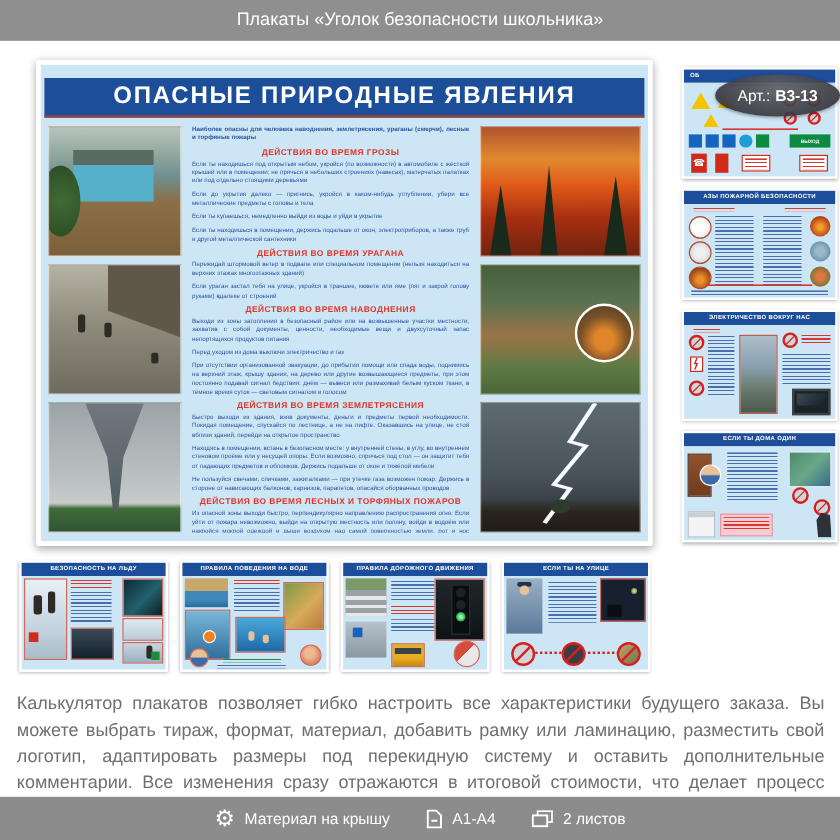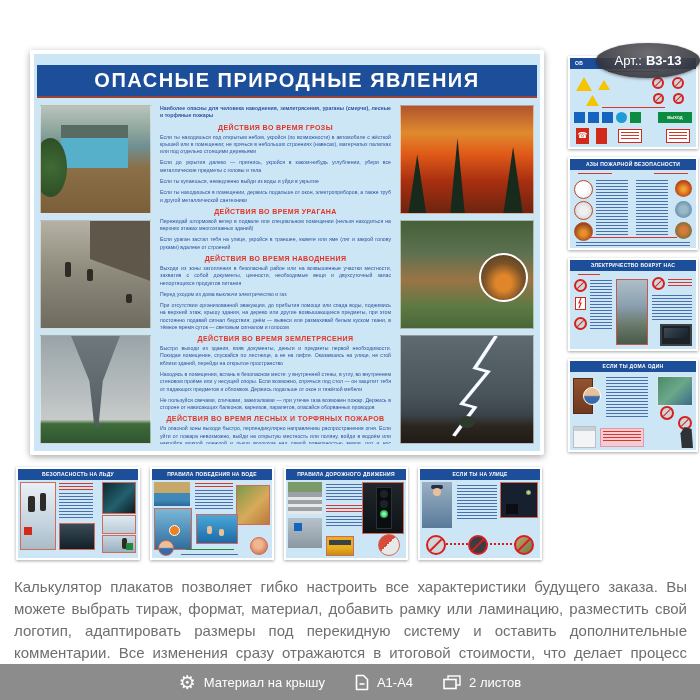--- a/index.html
+++ b/index.html
@@ -46,21 +46,21 @@
           clip-path:polygon(10% 0,90% 0,62% 50%,55% 100%,48% 100%,40% 50%);}
   .ph-fire{background:linear-gradient(180deg,#b0542c 0%,#e08a2f 25%,#e05a18 45%,#a82f10 70%,#6e2410 100%);}
   .tree{position:absolute;bottom:0;background:#182a1c;clip-path:polygon(50% 0,90% 100%,10% 100%);}
   .ph-peat{background:linear-gradient(180deg,#45603a 0%,#5d7150 30%,#9a7446 55%,#5d7a44 80%,#4a6638 100%);}
   .peat-inset{position:absolute;right:4%;top:30%;width:45px;height:45px;border-radius:50%;border:2px solid #fff;
               background:radial-gradient(circle at 50% 62%,#e0862a 0 22%,#7a5228 55%,#4a3a22 100%);}
   .ph-light{background:linear-gradient(180deg,#5e6a70 0%,#49545a 55%,#3a4349 74%,#2c2620 84%,#201b16 100%);}
   .lt-tree{position:absolute;left:44%;bottom:14%;width:16px;height:12px;border-radius:50%;background:#2e3b2c;}
 
   
-  .badge{position:absolute;left:596px;top:43px;width:104px;height:35px;border-radius:50%;
+  .badge{position:absolute;left:596px;top:62px;width:104px;height:35px;border-radius:50%;
          background:radial-gradient(ellipse at 50% 30%,rgba(96,96,102,.92),rgba(36,36,42,.9));
          color:#fff;display:flex;align-items:center;justify-content:center;font-size:13px;z-index:20;
          box-shadow:0 1px 3px rgba(0,0,0,.4);}
   .badge b{margin-left:4px;}
 
   
   .sthumb{position:absolute;left:568px;width:130px;height:93px;background:#fff;padding:2px;
           box-sizing:border-box;box-shadow:0 1px 3px rgba(0,0,0,.35);}
   .bthumb{position:absolute;top:467px;width:124px;height:93px;background:#fff;padding:2px;
           box-sizing:border-box;box-shadow:0 1px 3px rgba(0,0,0,.35);}
@@ -89,20 +89,23 @@
   .desc{position:absolute;left:14px;top:576px;width:673px;font-size:15px;line-height:1.47;
         color:#6f6f6f;text-align:justify;margin:0;}
 
   svg{display:block;}
 </style>
 </head>
 <body>
 
 <div class="page">
 
+  <div class="topbar">
+    <span>Плакаты «Уголок безопасности школьника»</span>
+  </div>
 
   <div class="poster">
     <div class="poster-inner">
       <div class="pband">ОПАСНЫЕ ПРИРОДНЫЕ ЯВЛЕНИЯ</div>
       <div class="pcols">
 
         <div class="pcol-left">
           <div class="photo ph-flood">
             <div class="fl-house"></div>
             <div class="fl-bush"></div>

